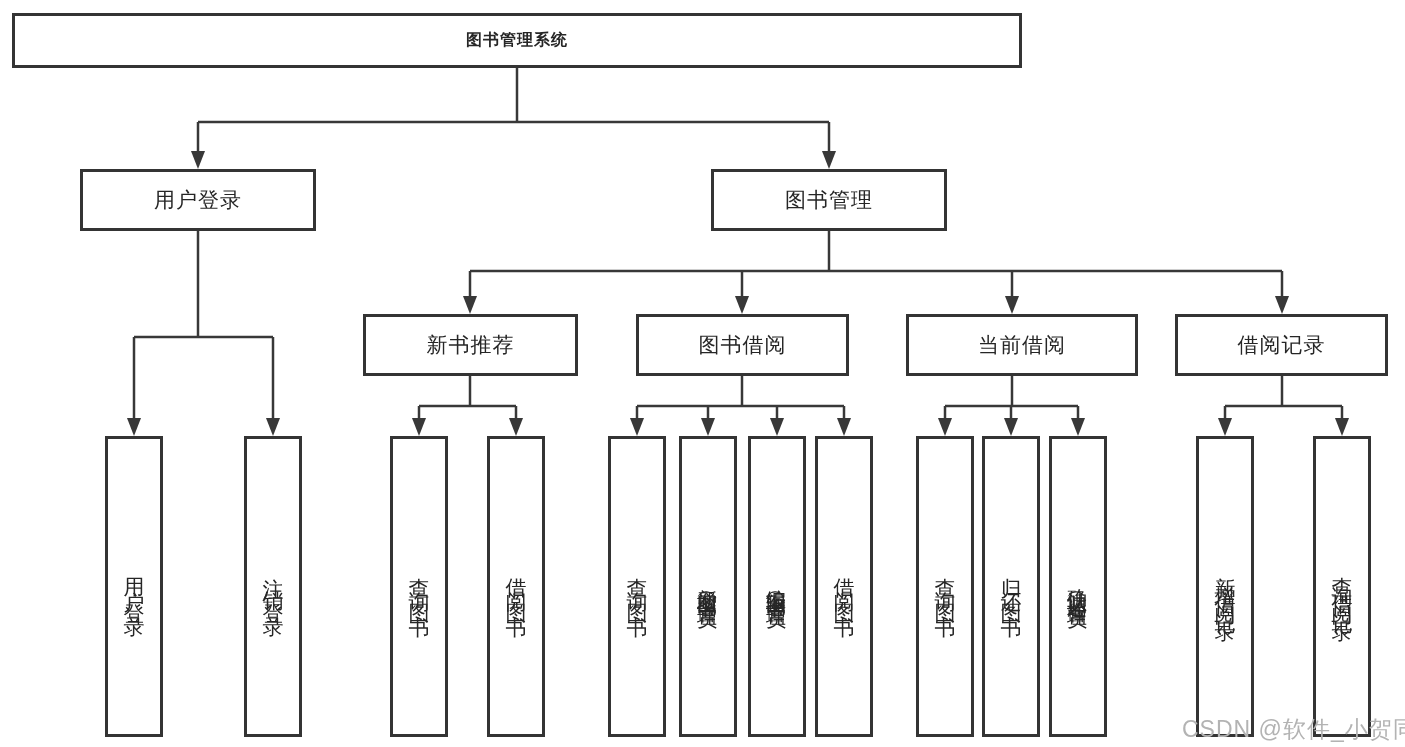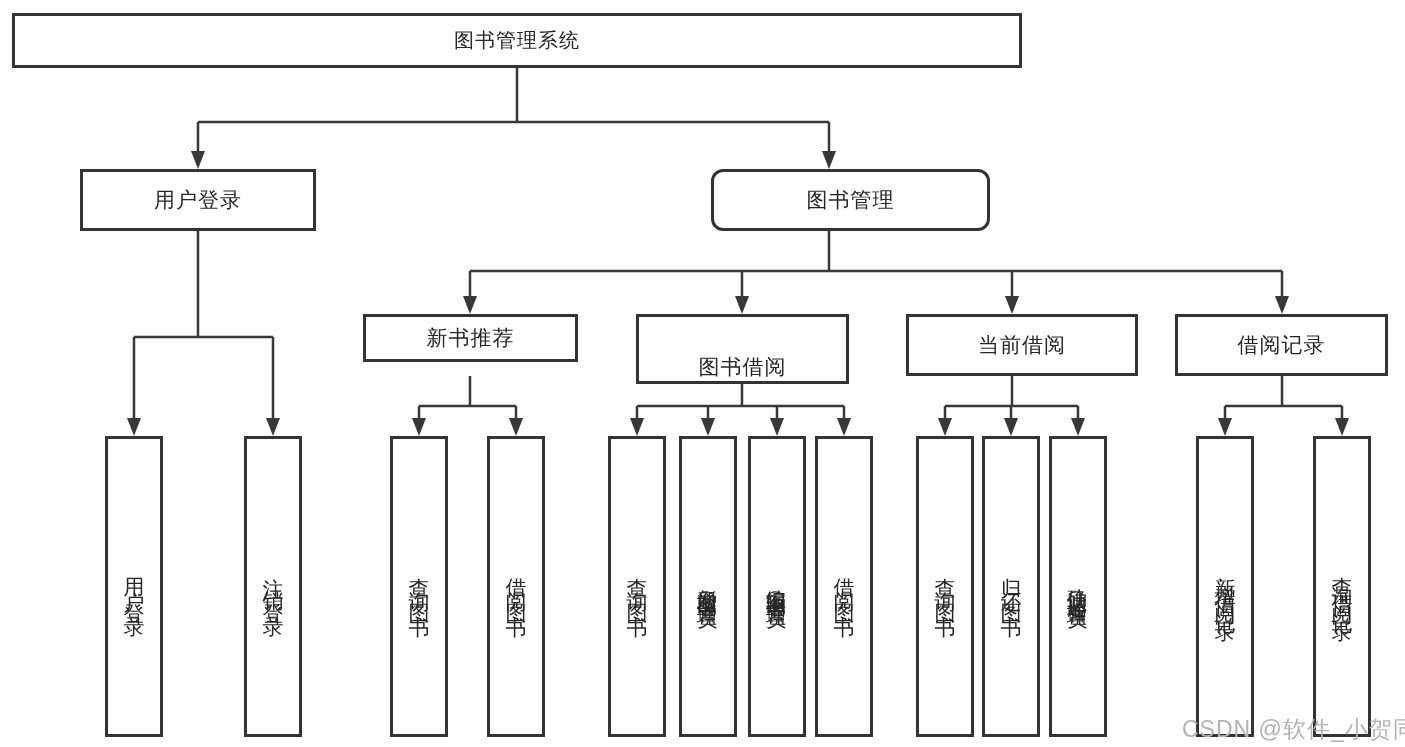--- a/index.html
+++ b/index.html
@@ -28,21 +28,21 @@
     border: 3px solid #343434;
     background: #ffffff;
     display: flex;
     align-items: center;
     justify-content: center;
     color: #262626;
     font-size: 21px;
     letter-spacing: 1px;
     z-index: 2;
   }
-  .node.root { font-size: 20px; }
+  .node.root { font-size: 16px; font-weight: bold; }
   .leaf {
     position: absolute;
     box-sizing: border-box;
     border: 3px solid #343434;
     background: #ffffff;
     display: flex;
     align-items: center;
     justify-content: center;
     color: #262626;
     font-size: 21px;
@@ -139,28 +139,28 @@
     </g>
   </svg>
 
   <div class="node root" style="left:12px; top:13px; width:1010px; height:55px;">
     <span>图书管理系统</span>
   </div>
 
   <div class="node" style="left:80px; top:169px; width:236px; height:62px;">
     <span>用户登录</span>
   </div>
-  <div class="node" style="left:711px; top:169px; width:279px; height:62px;border-radius:12px;">
+  <div class="node" style="left:711px; top:169px; width:236px; height:62px;">
     <span>图书管理</span>
   </div>
 
-  <div class="node" style="left:363px; top:314px; width:215px; height:48px;">
+  <div class="node" style="left:363px; top:314px; width:215px; height:62px;">
     <span>新书推荐</span>
   </div>
-  <div class="node" style="left:636px; top:314px; width:213px; height:70px;align-items:flex-end;">
+  <div class="node" style="left:636px; top:314px; width:213px; height:62px;">
     <span>图书借阅</span>
   </div>
   <div class="node" style="left:906px; top:314px; width:232px; height:62px;">
     <span>当前借阅</span>
   </div>
   <div class="node" style="left:1175px; top:314px; width:213px; height:62px;">
     <span>借阅记录</span>
   </div>
 
   <div class="leaf ls-s" style="left:105px;">

